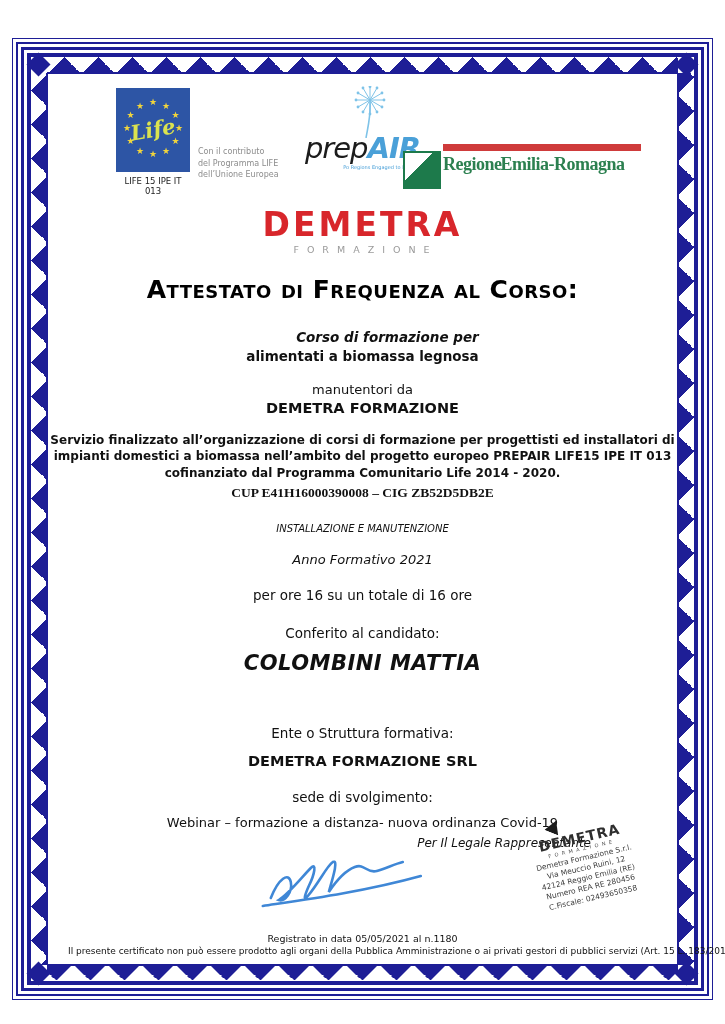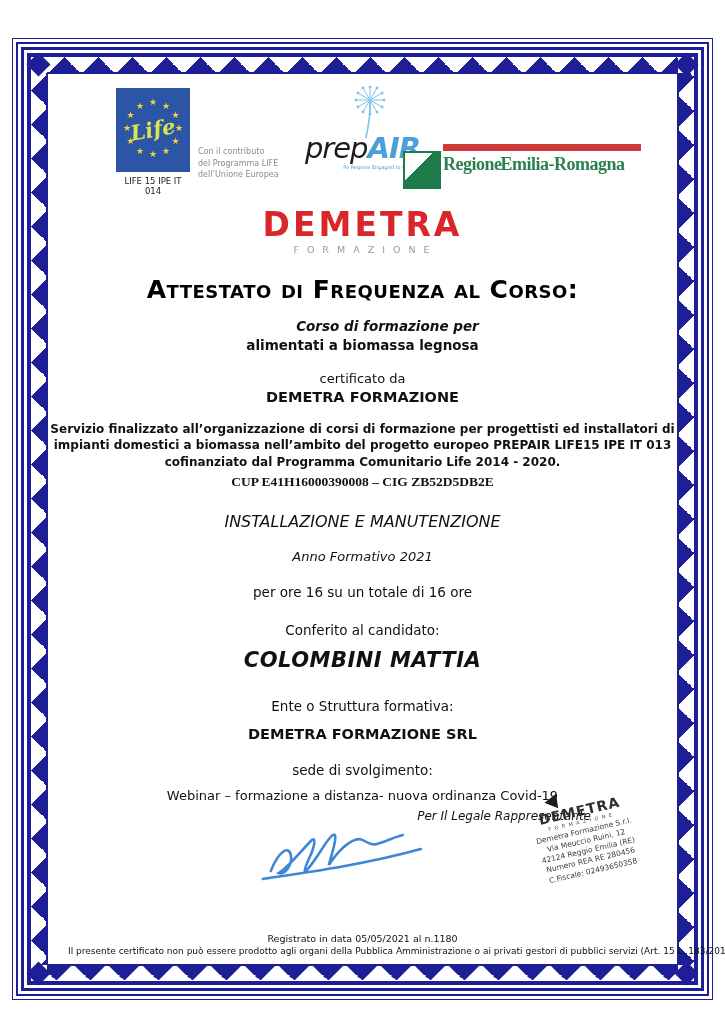--- a/index.html
+++ b/index.html
@@ -50,35 +50,35 @@
             background:linear-gradient(to bottom right,#ffffff 40%,#1d7a4b 40%);}
   .rer-col{margin-left:2px;}
   .rer-bar{height:7px;width:198px;background:#cf3b3b;}
   .rer-text{font-family:"Liberation Serif",serif;font-weight:bold;font-size:18px;color:#2c8050;
             letter-spacing:-0.5px;word-spacing:-5px;margin-top:3px;white-space:nowrap;}
   
   .demetra-logo{margin-top:10px;text-align:center;}
   .demetra-word{font-weight:bold;font-size:33px;letter-spacing:3px;color:var(--red);line-height:1;}
   .demetra-sub{font-size:9.5px;letter-spacing:8px;color:#9a9a9a;margin-top:3px;padding-left:6px;}
   
-  .title{margin:20px 0 1px;font-size:25px;font-weight:bold;font-variant:small-caps;
+  .title{margin:20px 0 12px;font-size:25px;font-weight:bold;font-variant:small-caps;
          letter-spacing:0.5px;color:#000;text-align:center;}
   .subtitle{margin-top:12px;text-align:center;font-size:13.5px;font-weight:bold;line-height:1.4;}
   .subtitle .it{font-style:italic;text-align:right;}
   .line{text-align:center;white-space:nowrap;}
   .realizzato{margin-top:16px;font-size:13px;}
   .realizzato-name{margin-top:3px;font-size:14.5px;font-weight:bold;}
   .paragraph{margin-top:16px;font-size:12px;font-weight:bold;line-height:1.38;text-align:center;}
   .cup{margin-top:4px;font-family:"Liberation Serif",serif;font-weight:bold;font-size:13.5px;}
-  .course-type{margin-top:22px;font-style:italic;font-size:16px;}
+  .course-type{margin-top:22px;font-style:italic;font-size:10px;}
   .anno{margin-top:18px;font-style:italic;font-size:13px;}
   .ore{margin-top:20px;font-size:13.5px;}
   .conferito{margin-top:22px;font-size:13.5px;}
   .candidate-name{margin-top:10px;font-size:21px;font-weight:bold;font-style:italic;letter-spacing:0.5px;}
-  .ente-label{margin-top:26px;font-size:13.5px;}
+  .ente-label{margin-top:50px;font-size:13.5px;}
   .ente-name{margin-top:12px;font-size:14.5px;font-weight:bold;}
   .sede-label{margin-top:20px;font-size:13.5px;}
   .sede-value{margin-top:10px;font-size:13px;}
   .legal-title{margin-top:6px;font-size:12px;font-style:italic;align-self:flex-end;margin-right:66px;}
   
   .sig-row{position:relative;width:100%;height:76px;}
   .signature{position:absolute;left:50%;top:0;transform:translateX(-58%);}
   .stamp{position:absolute;right:4px;top:-20px;width:134px;color:#3e3e3e;
          transform:rotate(-13deg);text-align:center;}
   .stamp-blob{position:absolute;left:38px;top:-17px;width:13px;height:15px;background:#1c1c1c;
@@ -126,21 +126,21 @@
                         <text x="37" y="69">★</text>
                           <text x="24" y="65.5">★</text>
                         <text x="14.5" y="56">★</text>
                           <text x="11" y="43">★</text>
                         <text x="14.5" y="30">★</text>
                           <text x="24" y="20.5">★</text>
                       </g>
                     </svg>
                     <span class="life-script">Life</span>
                   </div>
-                  <div class="life-caption">LIFE 15 IPE IT 014</div>
+                  <div class="life-caption">LIFE 15 IPE IT 013</div>
                   <div class="life-note">
                     <div>Con il contributo</div>
                     <div>del Programma LIFE</div>
                     <div>dell’Unione Europea</div>
                   </div>
                 </div>
 
                 <div class="prepair-block">
                   <svg class="dandelion" width="40" height="52" viewBox="0 0 40 52">
                     <g stroke="#7ec3e8" stroke-width="1">
@@ -193,21 +193,21 @@
                 <div class="demetra-sub">FORMAZIONE</div>
               </div>
 
               <h1 class="title">Attestato di Frequenza al Corso:</h1>
 
               <div class="subtitle">
                 <div class="it line">Corso di formazione per</div>
                 <div class="line">alimentati a biomassa legnosa</div>
               </div>
 
-              <div class="realizzato">certificato da</div>
+              <div class="realizzato">manutentori da</div>
               <div class="realizzato-name">DEMETRA FORMAZIONE</div>
 
               <div class="paragraph">
                 <div class="line">Servizio finalizzato all’organizzazione di corsi di formazione per progettisti ed installatori di</div>
                 <div class="line">impianti domestici a biomassa nell’ambito del progetto europeo PREPAIR LIFE15 IPE IT 013</div>
                 <div class="line">cofinanziato dal Programma Comunitario Life 2014 - 2020.</div>
               </div>
               <div class="cup">CUP E41H16000390008 – CIG ZB52D5DB2E</div>
 
               <div class="course-type">INSTALLAZIONE E MANUTENZIONE</div>

